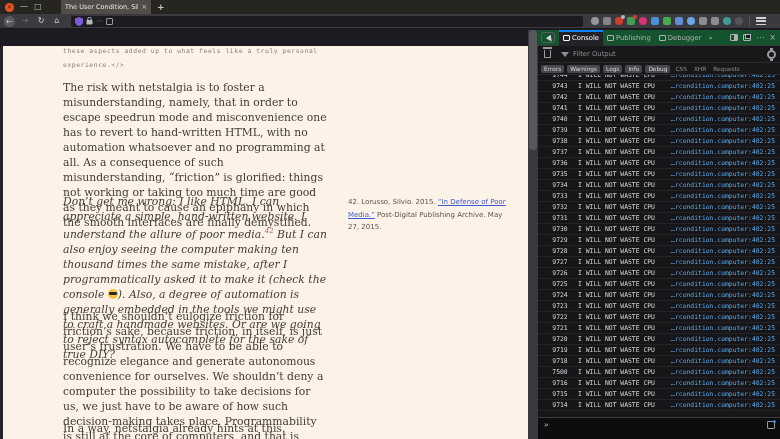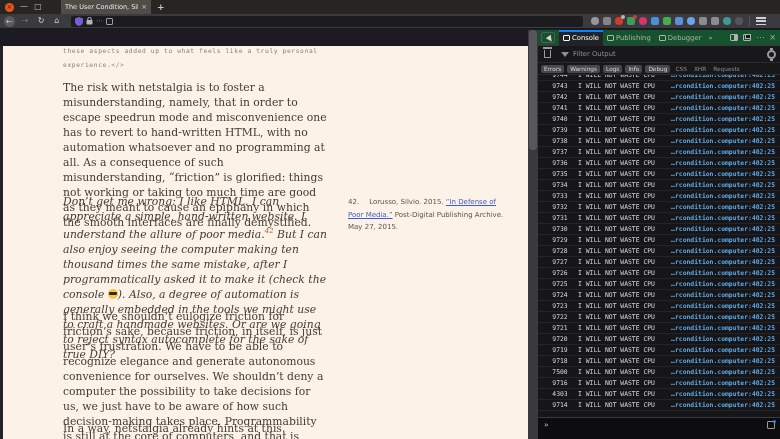--- a/index.html
+++ b/index.html
@@ -53,21 +53,21 @@
           font-size:10.8px; line-height:15px; color:#423c35; }
   .p1 { top:34px; } .p2 { top:148px;font-style:italic; } .p3 { top:263px; } .p4 { top:375px; }
   .fnref { font-size:7px; vertical-align:super; color:#b06a52; }
   .emoji-sunglasses { display:inline-block; width:10px; height:10px; border-radius:50%;
           background:#f5c542; position:relative; vertical-align:-1px; }
   .emoji-sunglasses::before { content:""; position:absolute; left:1px; right:1px; top:3px;
           height:3px; background:#2b2b2b; border-radius:1px; }
   .footnote { position:absolute; left:345px; top:150px; width:160px; font-size:7px;
               line-height:12.5px; color:#5a544d; }
   .footnote a { color:#3e5bd0; text-decoration:underline; }
-  .fn-num { margin-right:10px; }
+  .fn-num { margin-right:2px; }
 
   
   .page-scroll { position:absolute; left:528px; top:0; width:10px; height:409px; background:#3a393d; }
   .page-scroll .thumb { position:absolute; left:1px; right:1px; top:0; height:120px;
                         background:#57565b; border-radius:4px; }
 
   
   .devtools { position:absolute; left:538px; top:0; width:242px; height:409px; background:#18181b;
               color:#d7d7db; font-size:7px; }
   .dt-tabrow { position:absolute; left:0; top:0; width:242px; height:16px; background:#14532d;
@@ -107,21 +107,21 @@
   .dt-cat { color:#8e8e93; font-size:5.8px; padding:0 2px; }
   .dt-cat:first-of-type { margin-left:6px; }
 
   .dt-console { position:absolute; left:0; top:45px; width:242px; height:342px; overflow:hidden;
                 background:#161619; }
   .console-row { display:flex; align-items:center; height:11px; border-bottom:1px solid #242428;
                  font-family:"DejaVu Sans Mono", monospace; font-size:6.4px; padding:0 5px 0 12px;text-align:center; }
   .console-row.clipped { margin-top:-5px; }
   .console-line-number { color:#d7d7db; width:20px; }
   .console-message { color:#d7d7db; margin-left:8px; white-space:nowrap; }
-  .console-source-link { color:#5ca7e4; margin-left:auto; text-decoration:none; white-space:nowrap;font-weight:bold; }
+  .console-source-link { color:#5ca7e4; margin-left:auto; text-decoration:none; white-space:nowrap; }
 
   .dt-input { position:absolute; left:0; top:387px; width:242px; height:22px; background:#0d0d0f;
               border-top:1px solid #3a3a3e; }
   .dt-prompt { position:absolute; left:6px; top:2px; color:#c8c8cc; font-size:7.5px; }
   .dt-editor-toggle { position:absolute; right:5px; top:3px; width:8px; height:8px;
               border:1px solid #9a9a9f; border-radius:1px; }
   .dt-editor-toggle::after { content:""; position:absolute; right:-2px; top:-2px; width:3px; height:3px;
               border-radius:50%; background:#2f81f7; }
 </style>
 </head>
@@ -409,21 +409,21 @@
             <span class="console-line-number">7500</span>
             <span class="console-message">I WILL NOT WASTE CPU</span>
             <a class="console-source-link" href="#">…rcondition.computer:402:25</a>
           </div>
           <div class="console-row">
             <span class="console-line-number">9716</span>
             <span class="console-message">I WILL NOT WASTE CPU</span>
             <a class="console-source-link" href="#">…rcondition.computer:402:25</a>
           </div>
           <div class="console-row">
-            <span class="console-line-number">4303</span>
+            <span class="console-line-number">9715</span>
             <span class="console-message">I WILL NOT WASTE CPU</span>
             <a class="console-source-link" href="#">…rcondition.computer:402:25</a>
           </div>
           <div class="console-row">
             <span class="console-line-number">9714</span>
             <span class="console-message">I WILL NOT WASTE CPU</span>
             <a class="console-source-link" href="#">…rcondition.computer:402:25</a>
           </div>
         </div>
 

